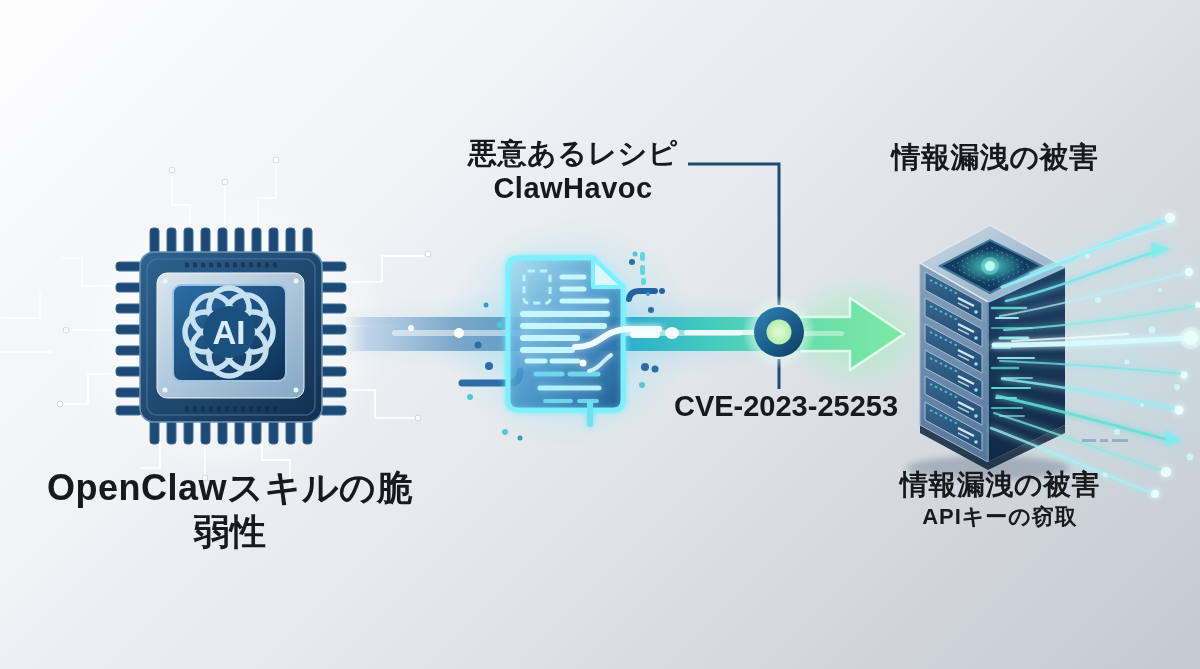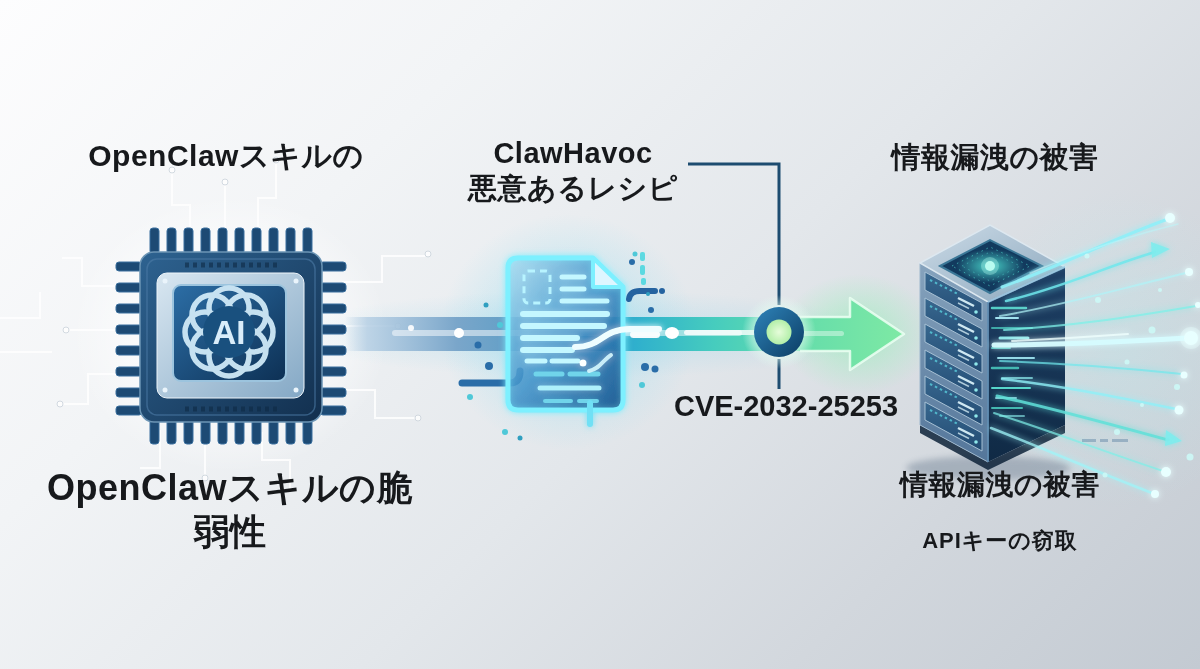--- a/index.html
+++ b/index.html
@@ -9,21 +9,21 @@
     font-family:"Liberation Sans","DejaVu Sans",sans-serif;color:#17191c;
   }
   .layer{position:absolute;left:0;top:0;}
   .label{position:absolute;text-align:center;font-weight:bold;line-height:1.22;letter-spacing:.5px;}
   .t-source{left:56px;top:138px;width:340px;font-size:30px;}
   .t-threat{left:423px;top:136px;width:300px;font-size:29px;}
   .t-impact{left:845px;top:140px;width:300px;font-size:29px;}
   .t-cve{left:656px;top:389px;width:260px;font-size:29px;letter-spacing:0;}
   .t-caption-l{left:30px;top:466px;width:400px;font-size:36px;}
   .t-caption-r{left:850px;top:468px;width:300px;font-size:28px;}
-  .t-caption-r .sub{font-size:22px;font-weight:600;line-height:1.38;margin-top:24px;letter-spacing:1px;}
+  .t-caption-r .sub{font-size:22px;font-weight:600;line-height:1.38;margin-top:0;letter-spacing:1px;}
 </style>
 </head>
 <body>
 
 <div class="stage">
 
 <svg class="layer" width="1200" height="669" viewBox="0 0 1200 669">
   <defs>
     <radialGradient id="glowWhite">
           <stop offset="0%" stop-color="#ffffff" stop-opacity=".95"></stop>
@@ -420,34 +420,33 @@
         <circle cx="1160" cy="290" r="2"></circle>
     <g fill="#2a5d8a" opacity=".35">
           <rect x="1082" y="439" width="14" height="3"></rect>
           <rect x="1100" y="439" width="8" height="3"></rect>
           <rect x="1112" y="439" width="16" height="3"></rect>
         </g>
   </g>
 </svg>
 
 <div class="label t-source">
-  <div>OpenClawスキルの</div>
 </div>
 
 <div class="label t-threat">
+  <div>悪意あるレシピ</div>
   <div>ClawHavoc</div>
-  <div>悪意あるレシピ</div>
 </div>
 
 <div class="label t-impact">
   <div>情報漏洩の被害</div>
 </div>
 
 <div class="label t-cve">
-  <div>CVE-2032-25253</div>
+  <div>CVE-2023-25253</div>
 </div>
 
 <div class="label t-caption-l">
   <div>OpenClawスキルの脆弱性</div>
 </div>
 
 <div class="label t-caption-r">
   <div>情報漏洩の被害</div>
   <div class="sub">
     <div>APIキーの窃取</div>

